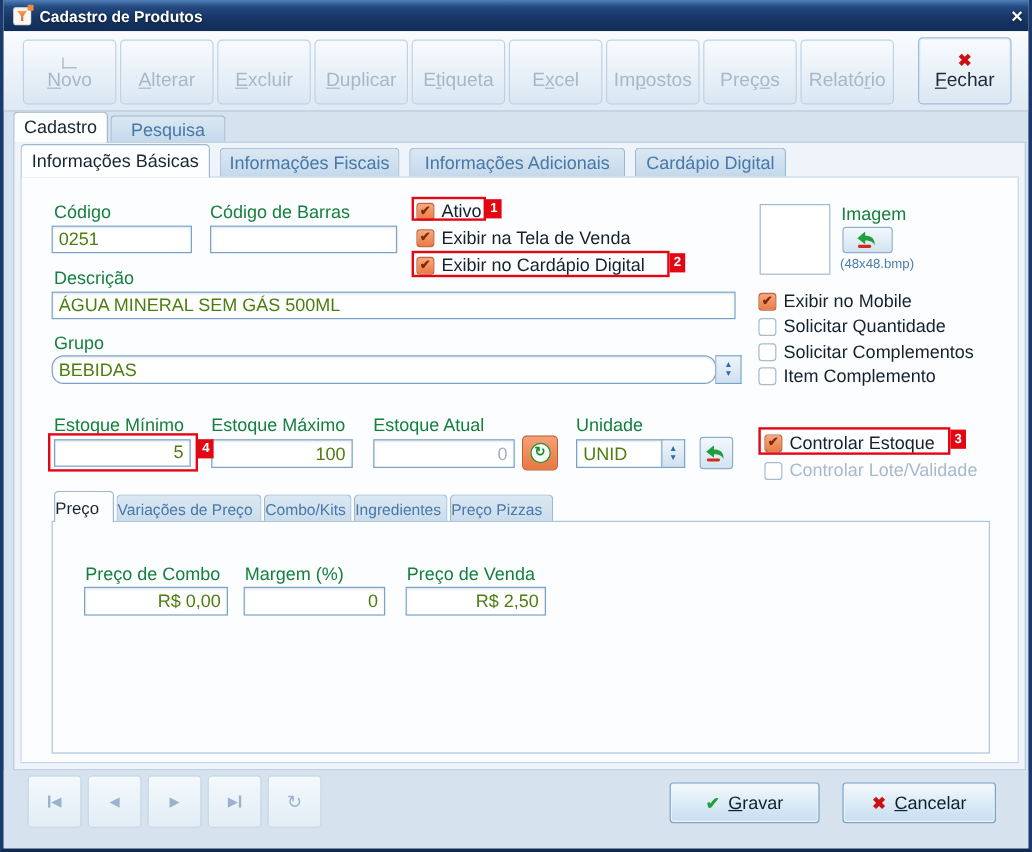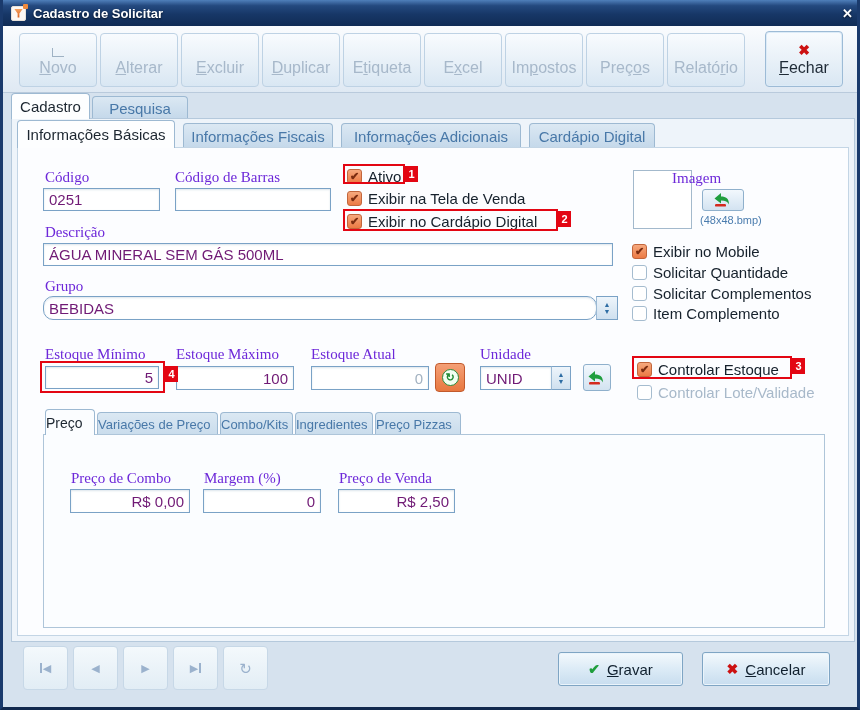--- a/index.html
+++ b/index.html
@@ -55,23 +55,23 @@
     border-radius:4px 4px 0 0; background:linear-gradient(180deg,#dbe8f3,#c4d8ea);
     color:#4878a8; font-size:15px; display:flex; align-items:center; justify-content:center; cursor:pointer; }
   .tab.active { background:#fdfeff; color:#1c2630; z-index:3; }
 
   .cadastro-page { left:8px; top:118px; width:844px; height:524px;
     background:#eef4fa; border:1px solid #b5c9dc; }
   .content-panel { left:14px; top:147px; width:832px; height:489px;
     background:#fcfdff; border:1px solid #c3d5e5; }
 
   
-  .flabel { position:absolute; color:#6d28d9; font-size:15px; white-space:nowrap;font-family:Liberation Serif, serif; }
+  .flabel { position:absolute; color:#15803d; font-size:15px; white-space:nowrap; }
   input.fld { position:absolute; border:1px solid #7aa2c6; background:#ffffff;
-    font-family:"Liberation Sans", sans-serif; font-size:15px; color:#701a75; padding:0 5px;
+    font-family:"Liberation Sans", sans-serif; font-size:15px; color:#4d7c0f; padding:0 5px;
     box-shadow:inset 0 1px 2px rgba(120,150,180,.25); outline:none; }
   input.fld.num { text-align:right; }
   input.fld.disabled { color:#a3b2c1; }
 
   .combo-spin { position:absolute; background:linear-gradient(180deg,#eef5fb,#cfe0ef);
     border:1px solid #7aa2c6; border-left:1px solid #9bb9d4;
     display:flex; flex-direction:column; align-items:center; justify-content:center; cursor:pointer; }
   .combo-spin span { font-size:7px; line-height:7px; color:#2e6da4; }
 
   
@@ -130,21 +130,21 @@
   .actbtn .gi { color:#1f9e3c; font-weight:bold; font-size:14px; }
   .actbtn .ri { color:#cc1111; font-weight:bold; font-size:14px; }
 </style>
 </head>
 <body>
 
 <div class="window">
 
   <div class="abs titlebar">
     <span class="app-icon"></span>
-    <span class="title-text">Cadastro de Solicitar</span>
+    <span class="title-text">Cadastro de Produtos</span>
     <span class="title-close">✕</span>
   </div>
 
   <div class="abs toolbar">
     <div class="tbtn" style="left:16px;">
       <span class="icon-slot">
           <span class="new-corner"></span>
         </span>
       <span class="lbl"><span class="k">N</span><span>ovo</span></span>
     </div>
@@ -229,21 +229,21 @@
   </div>
 
   <div class="annot" style="left:340px; top:164px; width:62px; height:20px;">
     <span class="badge">1</span>
   </div>
   <div class="annot" style="left:340px; top:209px; width:215px; height:22px;">
     <span class="badge">2</span>
   </div>
 
   <div class="abs img-box"></div>
-  <span class="flabel" style="left:669px; top:170px;">Imagem</span>
+  <span class="flabel" style="left:698px; top:170px;">Imagem</span>
   <div class="mini-btn" style="left:699px; top:189px; width:42px; height:22px;">
     <svg width="20" height="14" viewBox="0 0 20 14">
       <path fill="#1f9e3e" d="M8 0 L1.5 5.5 L8 10.5 L8 7.5 C12.5 7.5 14.8 9 16 11.5 C16 5.5 13 3.5 8 3.5 Z"></path>
       <rect x="2" y="11" width="11" height="2.6" rx="1.2" fill="#d42a1e"></rect>
     </svg>
   </div>
   <span class="img-hint" style="left:697px; top:214px;">(48x48.bmp)</span>
 
   <span class="flabel" style="left:42px; top:224px;">Descrição</span>
   <input class="fld abs" style="left: 40px; top: 243px; width: 570px; height: 23px;" value="ÁGUA MINERAL SEM GÁS 500ML">

